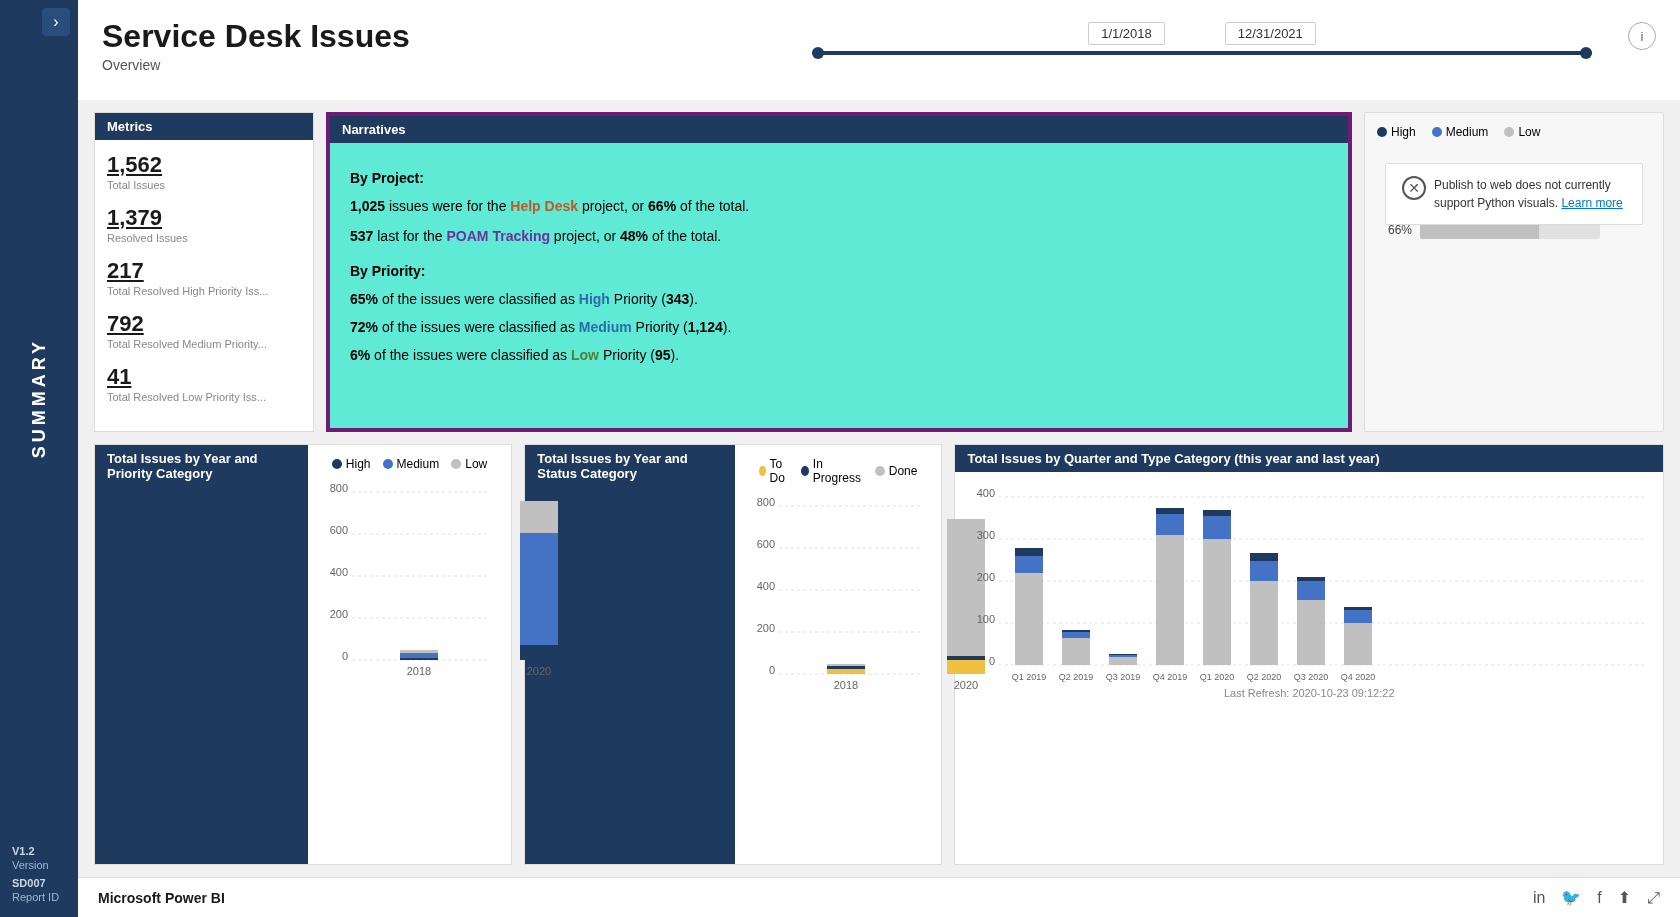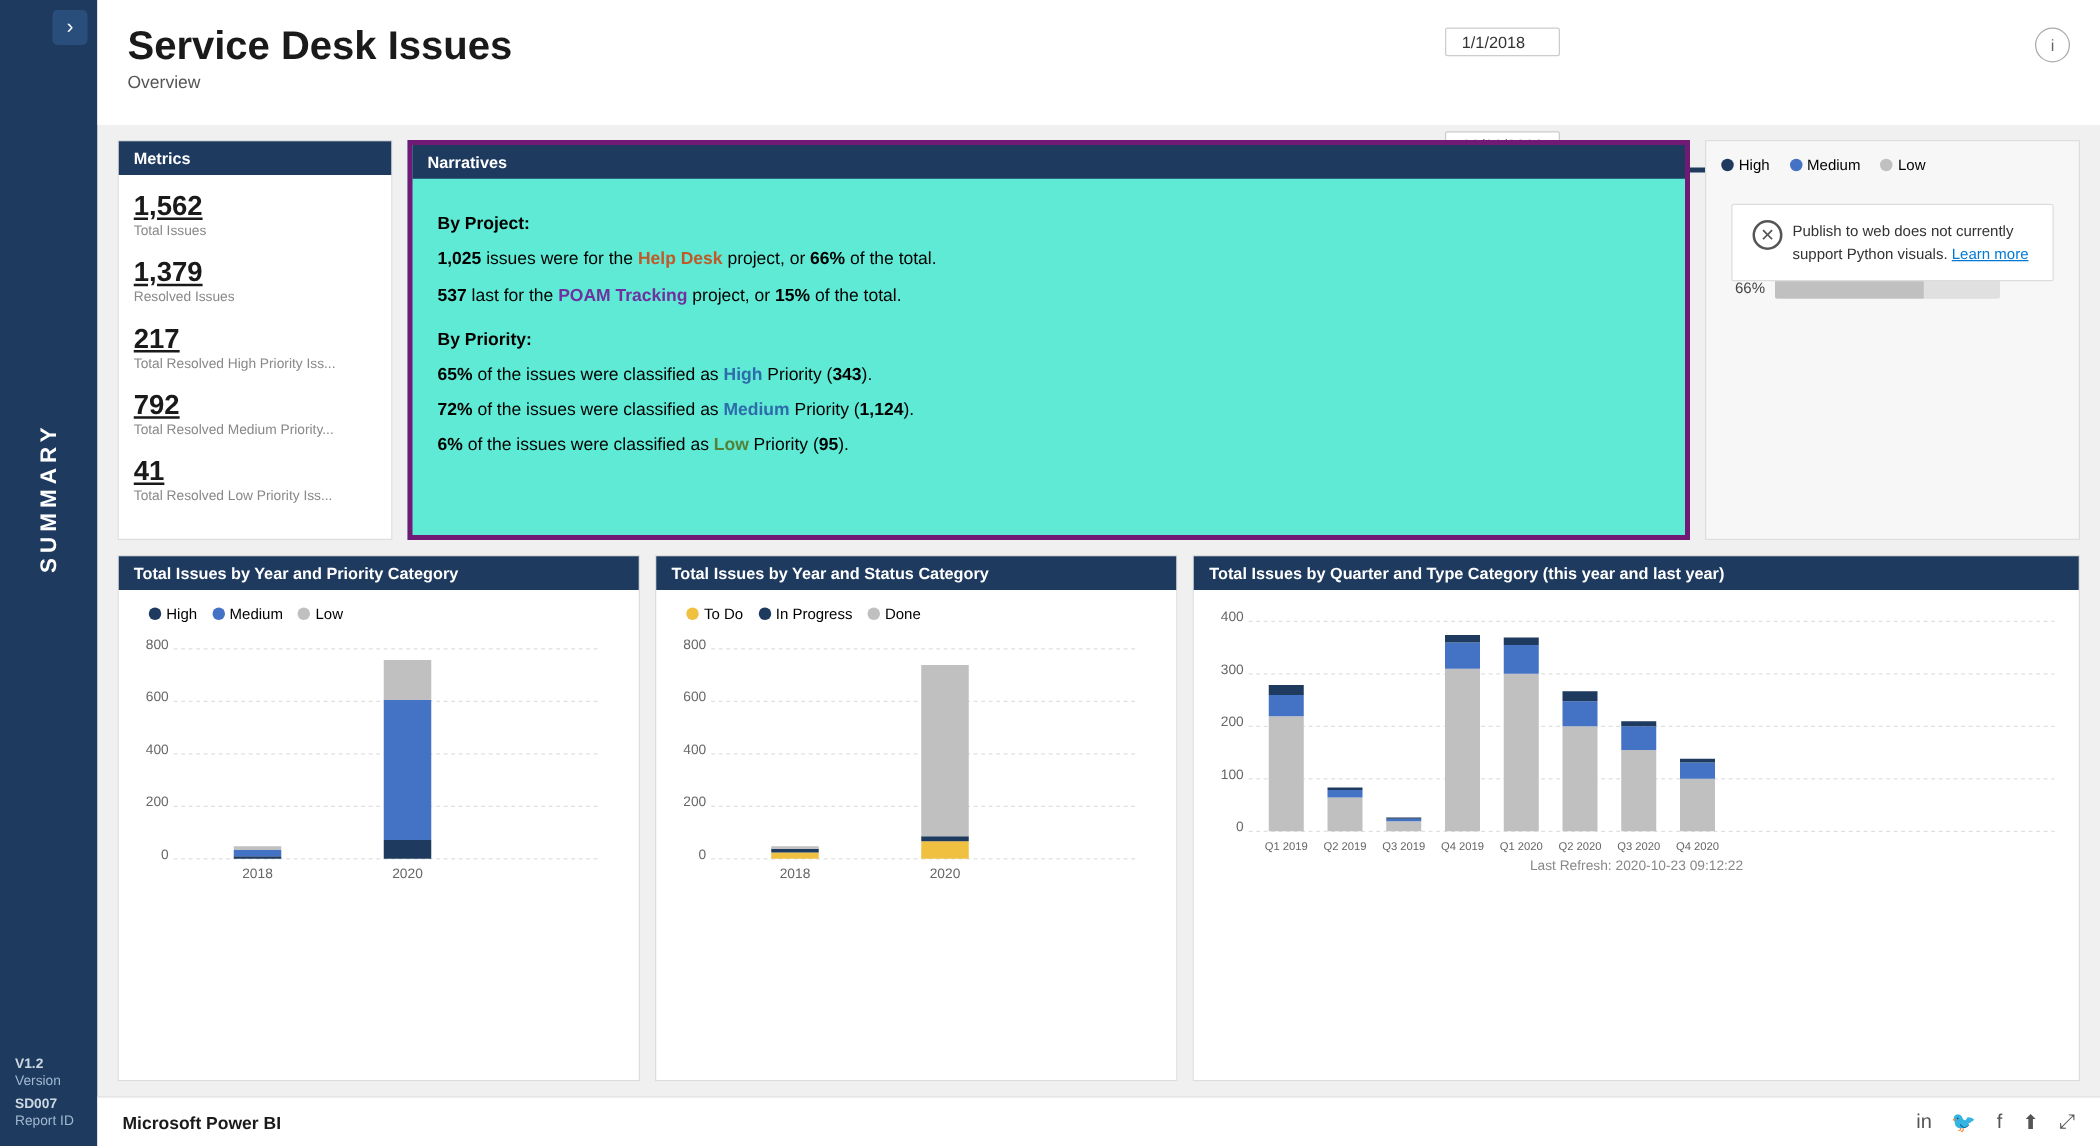--- a/index.html
+++ b/index.html
@@ -52,21 +52,21 @@
       display: flex; align-items: flex-start;
       padding: 18px 24px 0 24px;
     }
     .header-title-block { flex: 1; }
     .header-title { font-size: 32px; font-weight: 700; color: #1a1a1a; }
     .header-subtitle { font-size: 14px; color: #555; margin-top: 2px; }
     .header-date-range {
       display: flex; flex-direction: column; align-items: center;
       margin-top: 4px; min-width: 820px;
     }
-    .date-labels { display: flex; gap: 60px; margin-bottom: 6px; flex-direction: column; }
+    .date-labels { display: flex; gap: 60px; margin-bottom: 6px; }
     .date-label {
       background: white; border: 1px solid #ccc;
       padding: 3px 12px; font-size: 13px; color: #333;
       border-radius: 2px;
     }
     .date-slider {
       width: 780px; height: 4px;
       background: linear-gradient(to right, #1e3a5f 0%, #1e3a5f 100%);
       border-radius: 2px;
       position: relative;
@@ -167,21 +167,21 @@
     .error-link { color: #0078d4; text-decoration: underline; cursor: pointer; }
 
     
     .bottom-row { display: flex; gap: 12px; flex: 1; }
 
     
     .chart-panel {
       background: white;
       border: 1px solid #ddd;
       flex: 1;
-      display: flex; flex-direction: column;
+      display: flex; flex-direction: row;
     }
     .chart-panel-wide {
       background: white;
       border: 1px solid #ddd;
       flex: 1.6;
       display: flex; flex-direction: column;
     }
     .chart-body { flex: 1; padding: 8px 12px; position: relative; }
     .chart-legend { display: flex; gap: 12px; padding: 4px 12px; font-size: 12px; }
 
@@ -270,21 +270,21 @@
       </div>
 
       <div class="narratives-panel">
         <div class="panel-header">Narratives</div>
         <div class="narratives-body">
           <p class="section-title">By Project:</p>
           <p>
             <span class="bold">1,025</span><span> issues were for the </span><span class="link-orange">Help Desk</span><span> project, or </span><span class="bold">66%</span><span> of the total.</span>
           </p>
           <p style="margin-top:6px;">
-            <span class="bold">537</span><span> last for the </span><span class="link-purple">POAM Tracking</span><span> project, or </span><span class="bold">15%</span><span> of the total.</span>
+            <span class="bold">537</span><span> last for the </span><span class="link-purple">POAM Tracking</span><span> project, or </span><span class="bold">48%</span><span> of the total.</span>
           </p>
           <p class="section-title" style="margin-top:12px;">By Priority:</p>
           <p>
             <span class="bold">65%</span><span> of the issues were classified as </span><span class="link-blue bold">High</span><span> Priority (</span><span class="bold">343</span><span>).</span>
           </p>
           <p style="margin-top:4px;">
             <span class="bold">72%</span><span> of the issues were classified as </span><span class="link-blue bold">Medium</span><span> Priority (</span><span class="bold">1,124</span><span>).</span>
           </p>
           <p style="margin-top:4px;">
             <span class="bold">6%</span><span> of the issues were classified as </span><span class="link-green bold">Low</span><span> Priority (</span><span class="bold">95</span><span>).</span>

